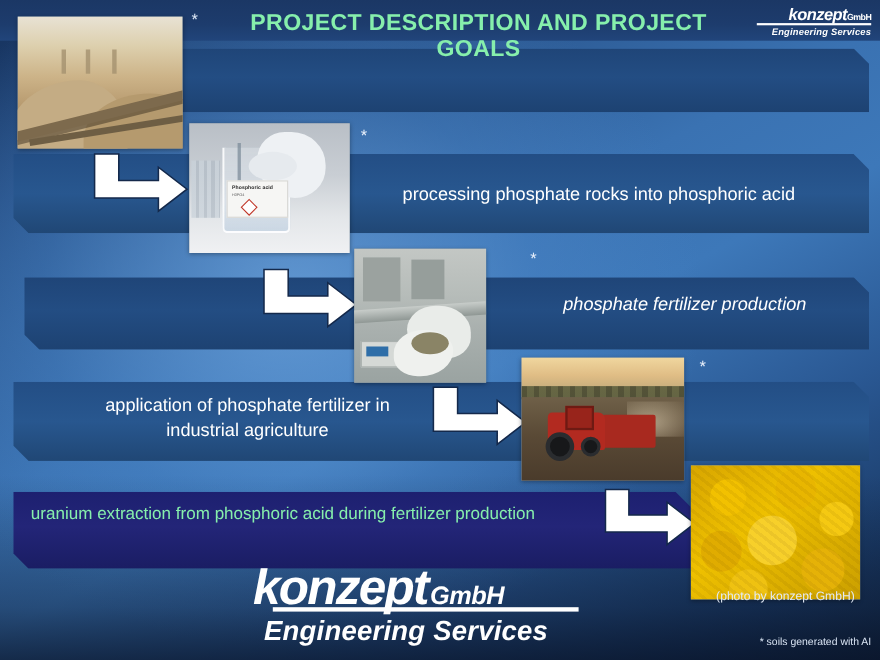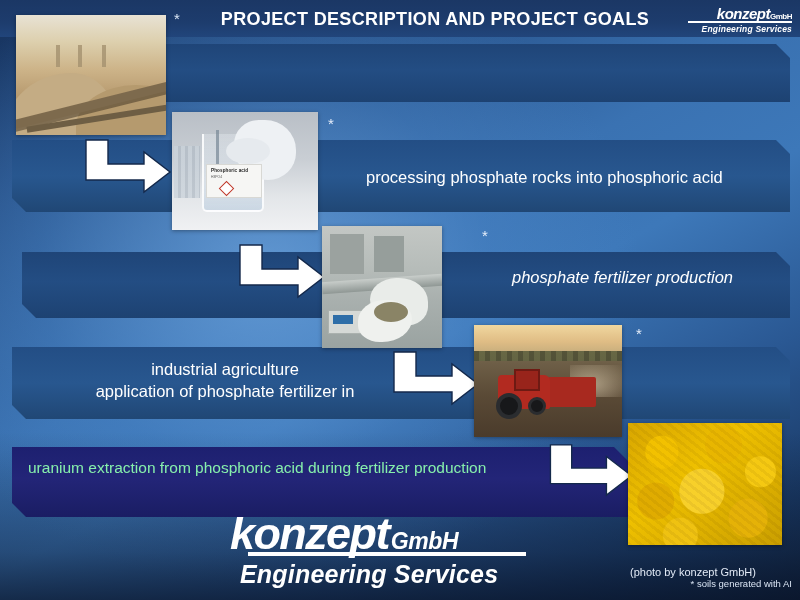--- a/index.html
+++ b/index.html
@@ -28,22 +28,22 @@
     background:linear-gradient(to bottom, rgba(10,24,48,0) 72%, rgba(10,22,44,0.45) 92%, rgba(8,18,38,0.75) 100%);
   }
 
   
   .header-band {
     position:absolute; left:0; top:0; width:800px; height:37px;
     background:linear-gradient(to bottom,#1b3765 0%, #1d3c6d 60%, #21457b 100%);
   }
   .header-title {
     position:absolute; left:200px; top:9px; width:470px;
-    text-align:center; color:#ffffff;
-    font-size:18px; font-weight:bold; letter-spacing:0.35px;
+    text-align:center; color:#86efac;
+    font-size:21px; font-weight:bold; letter-spacing:0.35px;
   }
   .hdr-ast {
     position:absolute; left:174px; top:10px; color:#dce8f7; font-size:15px;
   }
   
   .logo-sm {
     position:absolute; left:688px; top:6px; width:104px; height:27px;
     text-align:right; line-height:1;
   }
   .logo-sm .l1 {
@@ -283,21 +283,21 @@
   }
   .logo-big .ul {
     position:absolute; left:18px; top:44px; width:278px; height:4px; background:#ffffff;
   }
   .logo-big .row2 {
     position:absolute; left:10px; top:52px; font-size:25px; font-weight:bold;
     font-style:italic; color:#ffffff; letter-spacing:0.2px; white-space:nowrap;
   }
 
   .credit {
-    position:absolute; left:630px; top:566px; width:168px; 
+    position:absolute; left:630px; top:536px; width:168px; text-align:center;
     color:#e2eaf6; font-size:11px;
   }
   .ai-note {
     position:absolute; left:560px; top:578px; width:232px; text-align:right;
     color:#d8e3f2; font-size:9.5px;
   }
 </style>
 </head>
 <body>
 
@@ -320,22 +320,22 @@
     <span class="l1"><span>konzept</span><sub>GmbH</sub></span>
     <span class="l2">Engineering Services</span>
   </div>
 
 
   <div class="bar-text" style="left:366px; top:166px;">processing phosphate rocks into phosphoric acid</div>
 
   <div class="bar-text" style="left:512px; top:266px;font-style:italic;">phosphate fertilizer production</div>
 
   <div class="bar-text" style="left:60px; top:358px; width:330px; text-align:center;">
+    <div>application of phosphate fertilizer in</div>
     <div>industrial agriculture</div>
-    <div>application of phosphate fertilizer in</div>
   </div>
 
   <div class="uranium-text">
     <div>uranium extraction from phosphoric acid during fertilizer production</div>
   </div>
 
   <div class="arrow" style="left:82px; top:138px;">
     <svg width="92" height="58" viewBox="0 0 92 58">
       <path d="M4 2 L26 2 L26 26 L62 26 L62 14 L88 34 L62 54 L62 42 L4 42 Z" fill="#ffffff" stroke="#14294b" stroke-width="1.4" stroke-linejoin="miter"></path>
     </svg>

